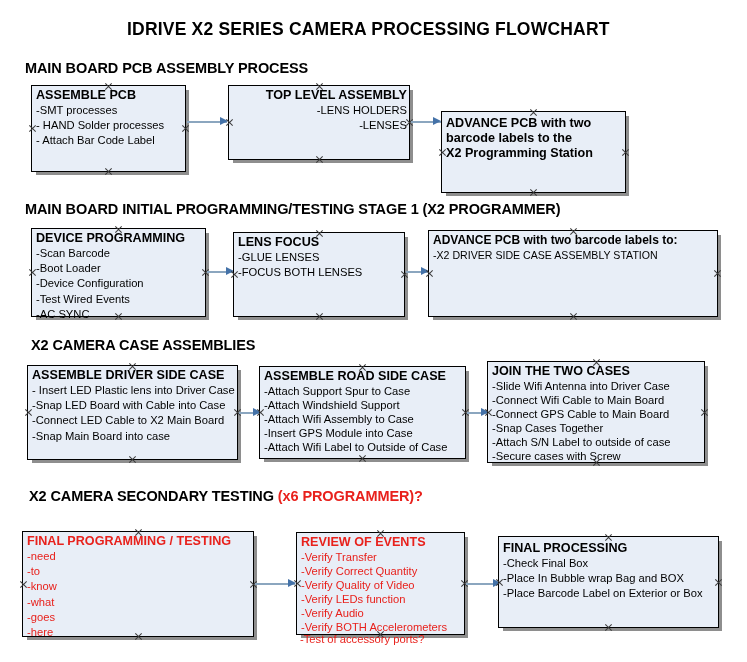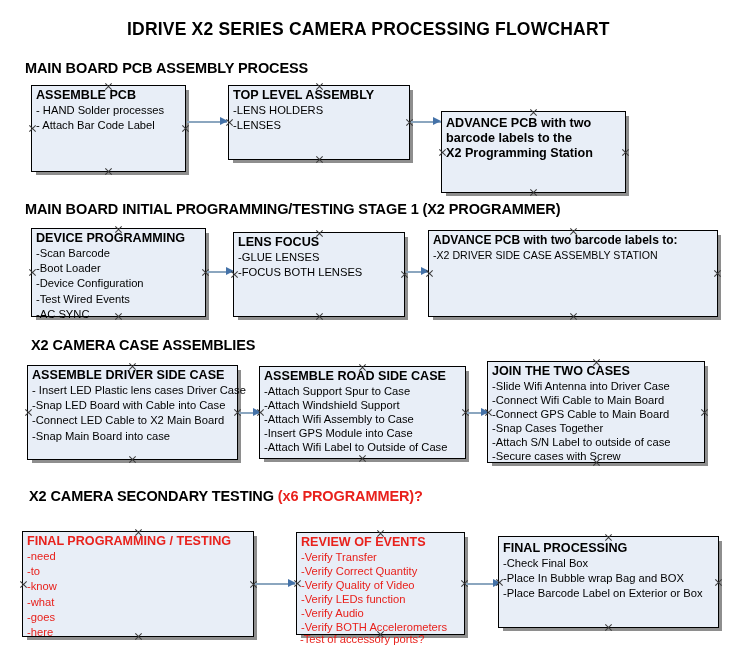--- a/index.html
+++ b/index.html
@@ -135,33 +135,34 @@
 
 <div id="canvas">
 
   <div class="doc-title" style="left:127px; top:19px;">IDRIVE X2  SERIES CAMERA PROCESSING FLOWCHART</div>
 
   <div class="section-title" style="left:25px; top:60px;">MAIN BOARD PCB ASSEMBLY PROCESS</div>
 
   <div class="node shadowed" style="left:31px; top:85px; width:155px; height:87px;">
     <div class="node-inner">
       <div class="node-title">ASSEMBLE PCB</div>
+      <div class="node-line">-SMT processes</div>
       <div class="node-line">- HAND Solder processes</div>
       <div class="node-line">- Attach Bar Code Label</div>
     </div>
     <span class="handle" style="left:50%; top:0;"></span>
     <span class="handle" style="left:50%; top:100%;"></span>
     <span class="handle" style="left:0; top:50%;"></span>
     <span class="handle" style="left:100%; top:50%;"></span>
   </div>
 
   <div class="connector" style="left:187px; top:121px; width:40px;"></div>
   <div class="arrowhead" style="left:220px; top:117px;"></div>
 
-  <div class="node shadowed" style="left:228px; top:85px; width:182px; height:75px;">
+  <div class="node shadowed" style="left:228px; top:85px; width:182px; height:75px;text-align:right;">
     <div class="node-inner">
       <div class="node-title">TOP LEVEL ASSEMBLY</div>
       <div class="node-line">-LENS HOLDERS</div>
       <div class="node-line">-LENSES</div>
     </div>
     <span class="handle" style="left:50%; top:0;"></span>
     <span class="handle" style="left:50%; top:100%;"></span>
     <span class="handle" style="left:0; top:50%;"></span>
     <span class="handle" style="left:100%; top:50%;"></span>
   </div>
@@ -225,21 +226,21 @@
     <span class="handle" style="left:50%; top:100%;"></span>
     <span class="handle" style="left:0; top:50%;"></span>
     <span class="handle" style="left:100%; top:50%;"></span>
   </div>
 
   <div class="section-title" style="left:31px; top:337px;">X2 CAMERA CASE ASSEMBLIES</div>
 
   <div class="node shadowed" style="left:27px; top:365px; width:211px; height:95px;">
     <div class="node-inner">
       <div class="node-title">ASSEMBLE DRIVER SIDE CASE</div>
-      <div class="node-line">- Insert LED Plastic lens cases Driver Case</div>
+      <div class="node-line">- Insert LED Plastic lens into Driver Case</div>
       <div class="node-line">-Snap LED Board with Cable into Case</div>
       <div class="node-line">-Connect LED Cable to X2 Main Board</div>
       <div class="node-line">-Snap Main Board into case</div>
     </div>
     <span class="handle" style="left:50%; top:0;"></span>
     <span class="handle" style="left:50%; top:100%;"></span>
     <span class="handle" style="left:0; top:50%;"></span>
     <span class="handle" style="left:100%; top:50%;"></span>
   </div>
 

